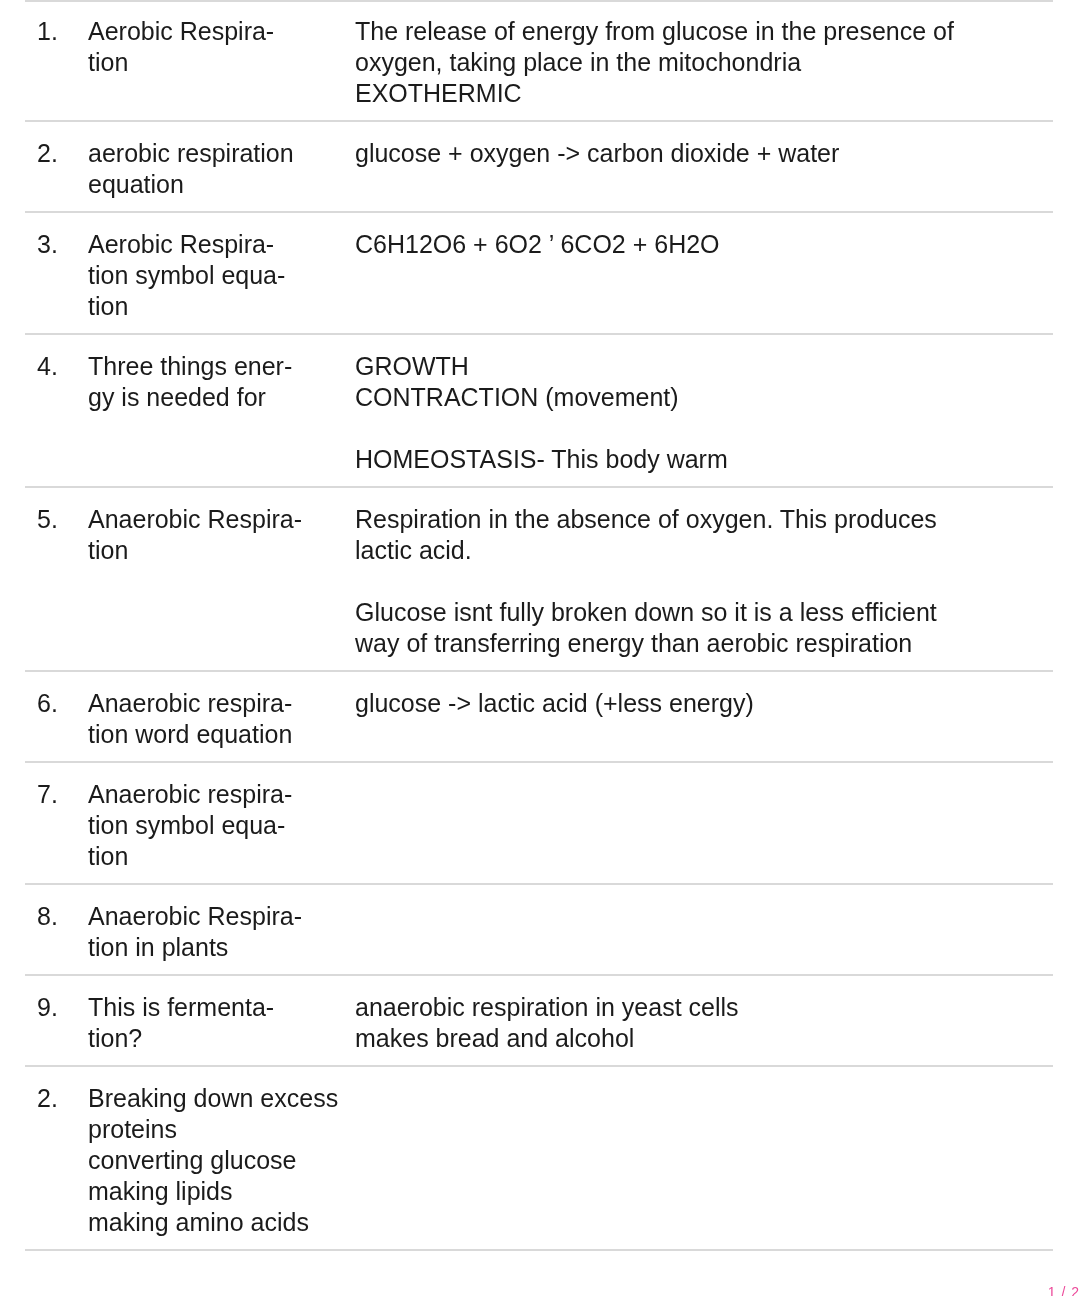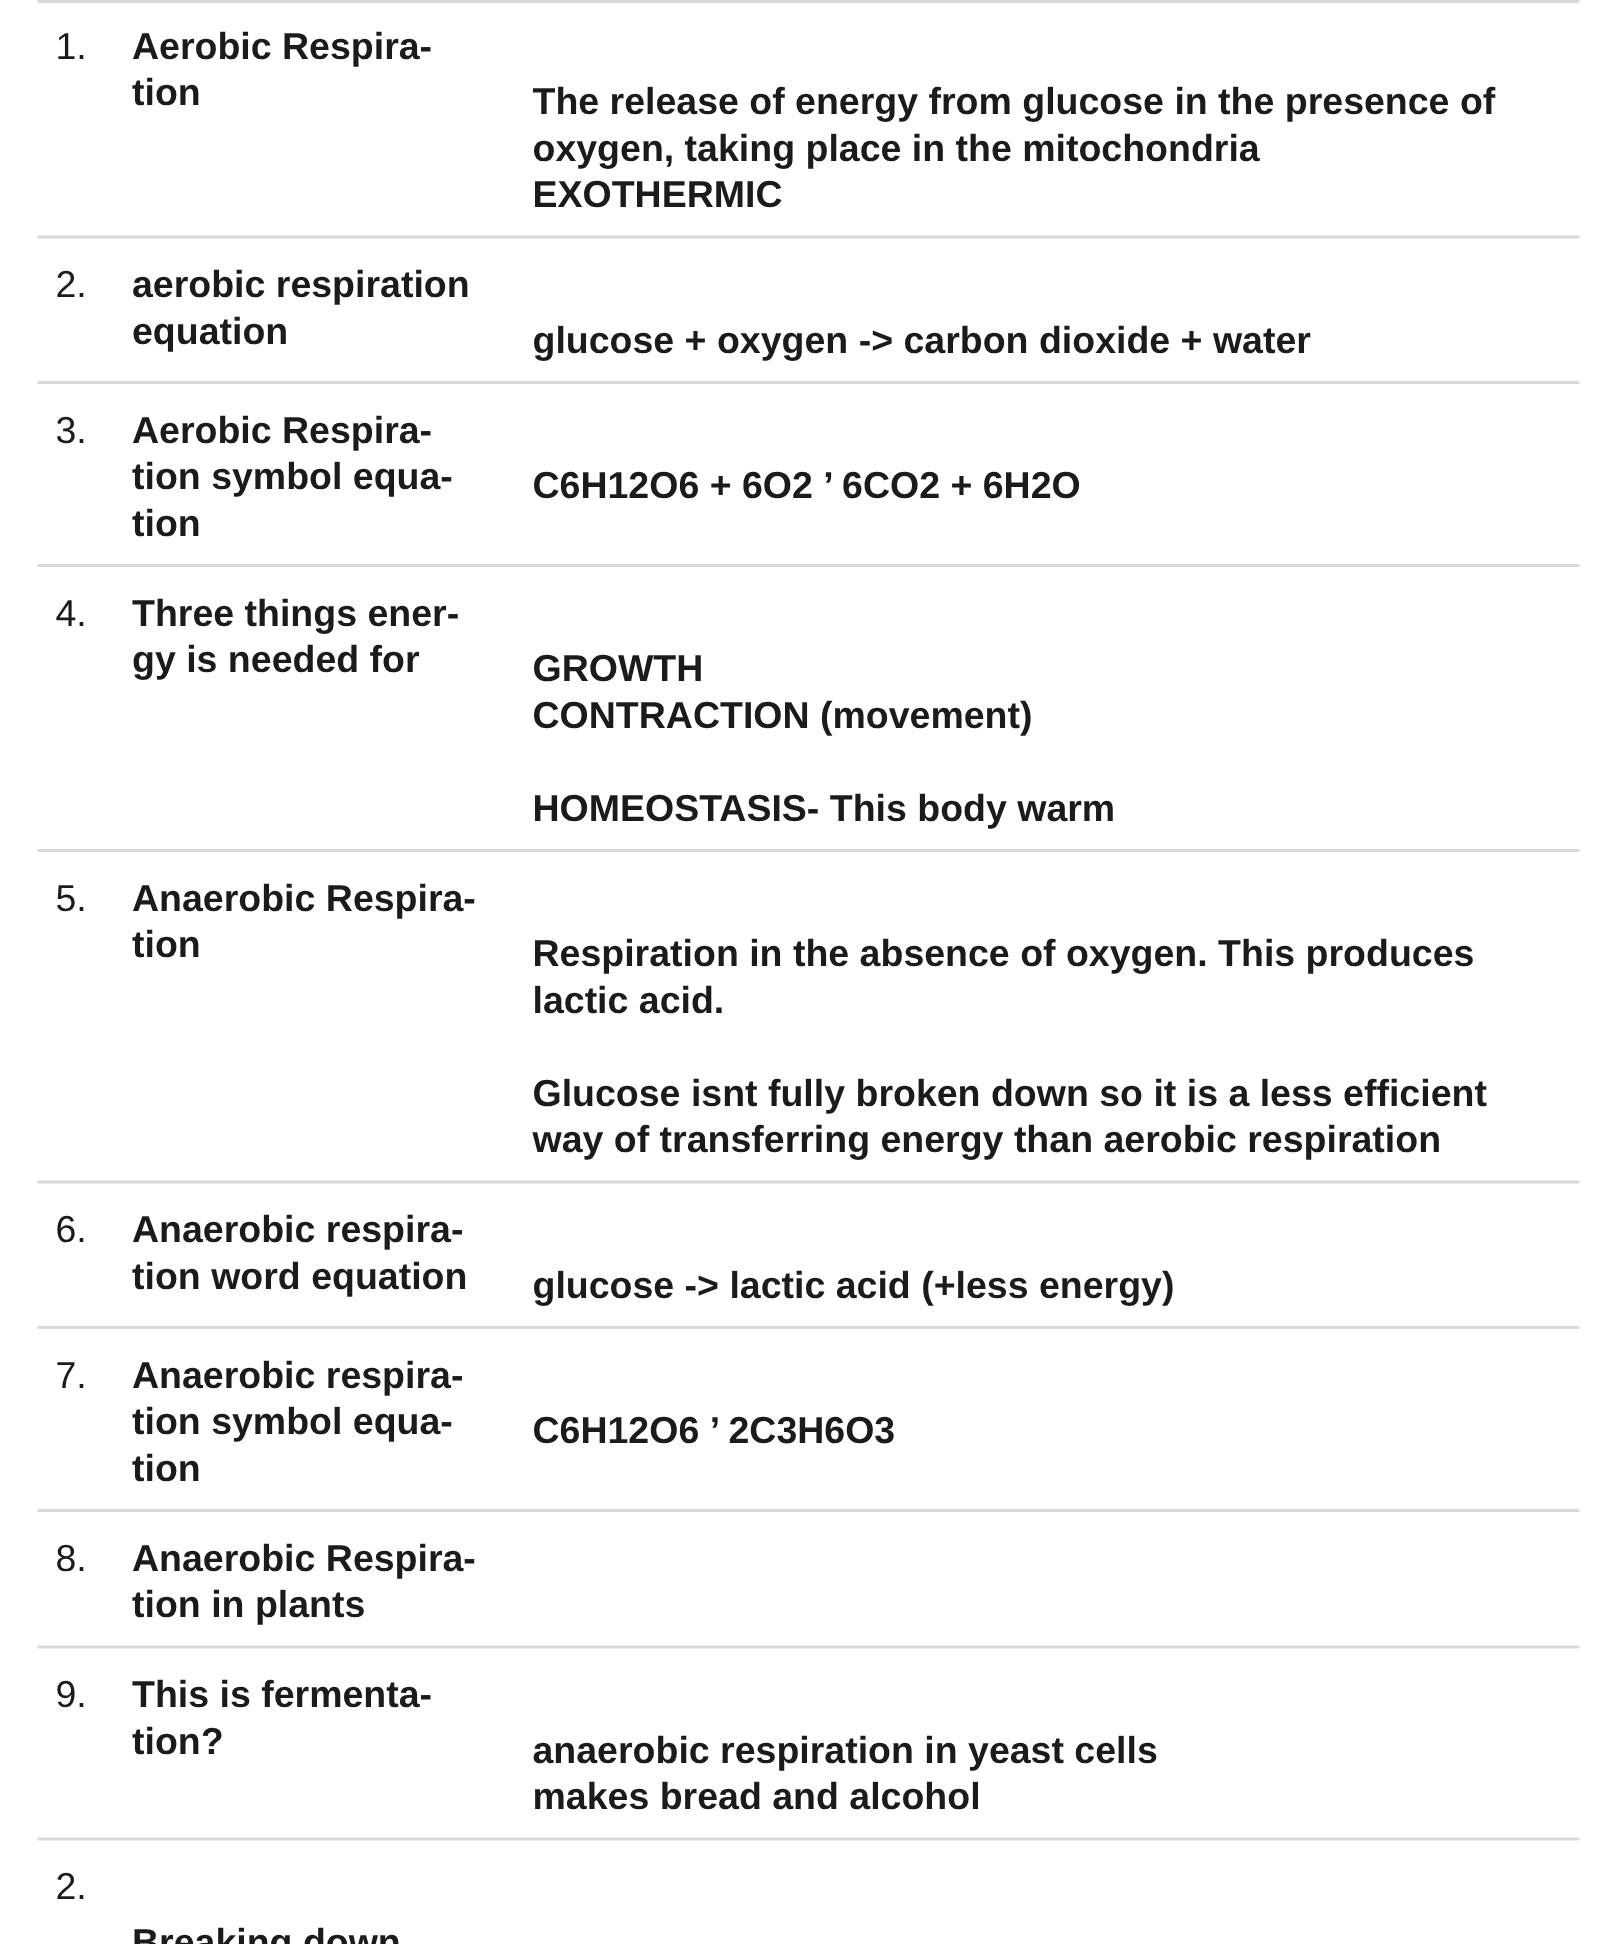--- a/index.html
+++ b/index.html
@@ -45,27 +45,26 @@
     top: 0;
     height: 2px;
     background: #d9d9d9;
   }
   .num {
     white-space: pre-line;
     font-weight: 400;
   }
   .term {
     white-space: pre-line;
-    font-weight: 700;
+    font-weight: 400;
     padding-right: 6px;
   }
   .def {
     white-space: pre-line;
-    font-weight: 700;
-    margin-top: 37px;
+    font-weight: 400;
   }
   .footer {
     margin-top: 33px;
     text-align: right;
     font-size: 14px;
     color: #ec4899;
     letter-spacing: 1px;
   }
 </style>
 </head>
@@ -123,21 +122,20 @@
     <div class="term">Anaerobic respira-
 tion word equation</div>
     <div class="def">glucose -&gt; lactic acid (+less energy)</div>
   </div>
 
   <div class="row">
     <div class="num">7.</div>
     <div class="term">Anaerobic respira-
 tion symbol equa-
 tion</div>
-    <div class="def">C6H12O6 ’ 2C3H6O3</div>
   </div>
 
   <div class="row">
     <div class="num">8.</div>
     <div class="term">Anaerobic Respira-
 tion in plants</div>
   </div>
 
   <div class="row">
     <div class="num">9.</div>

